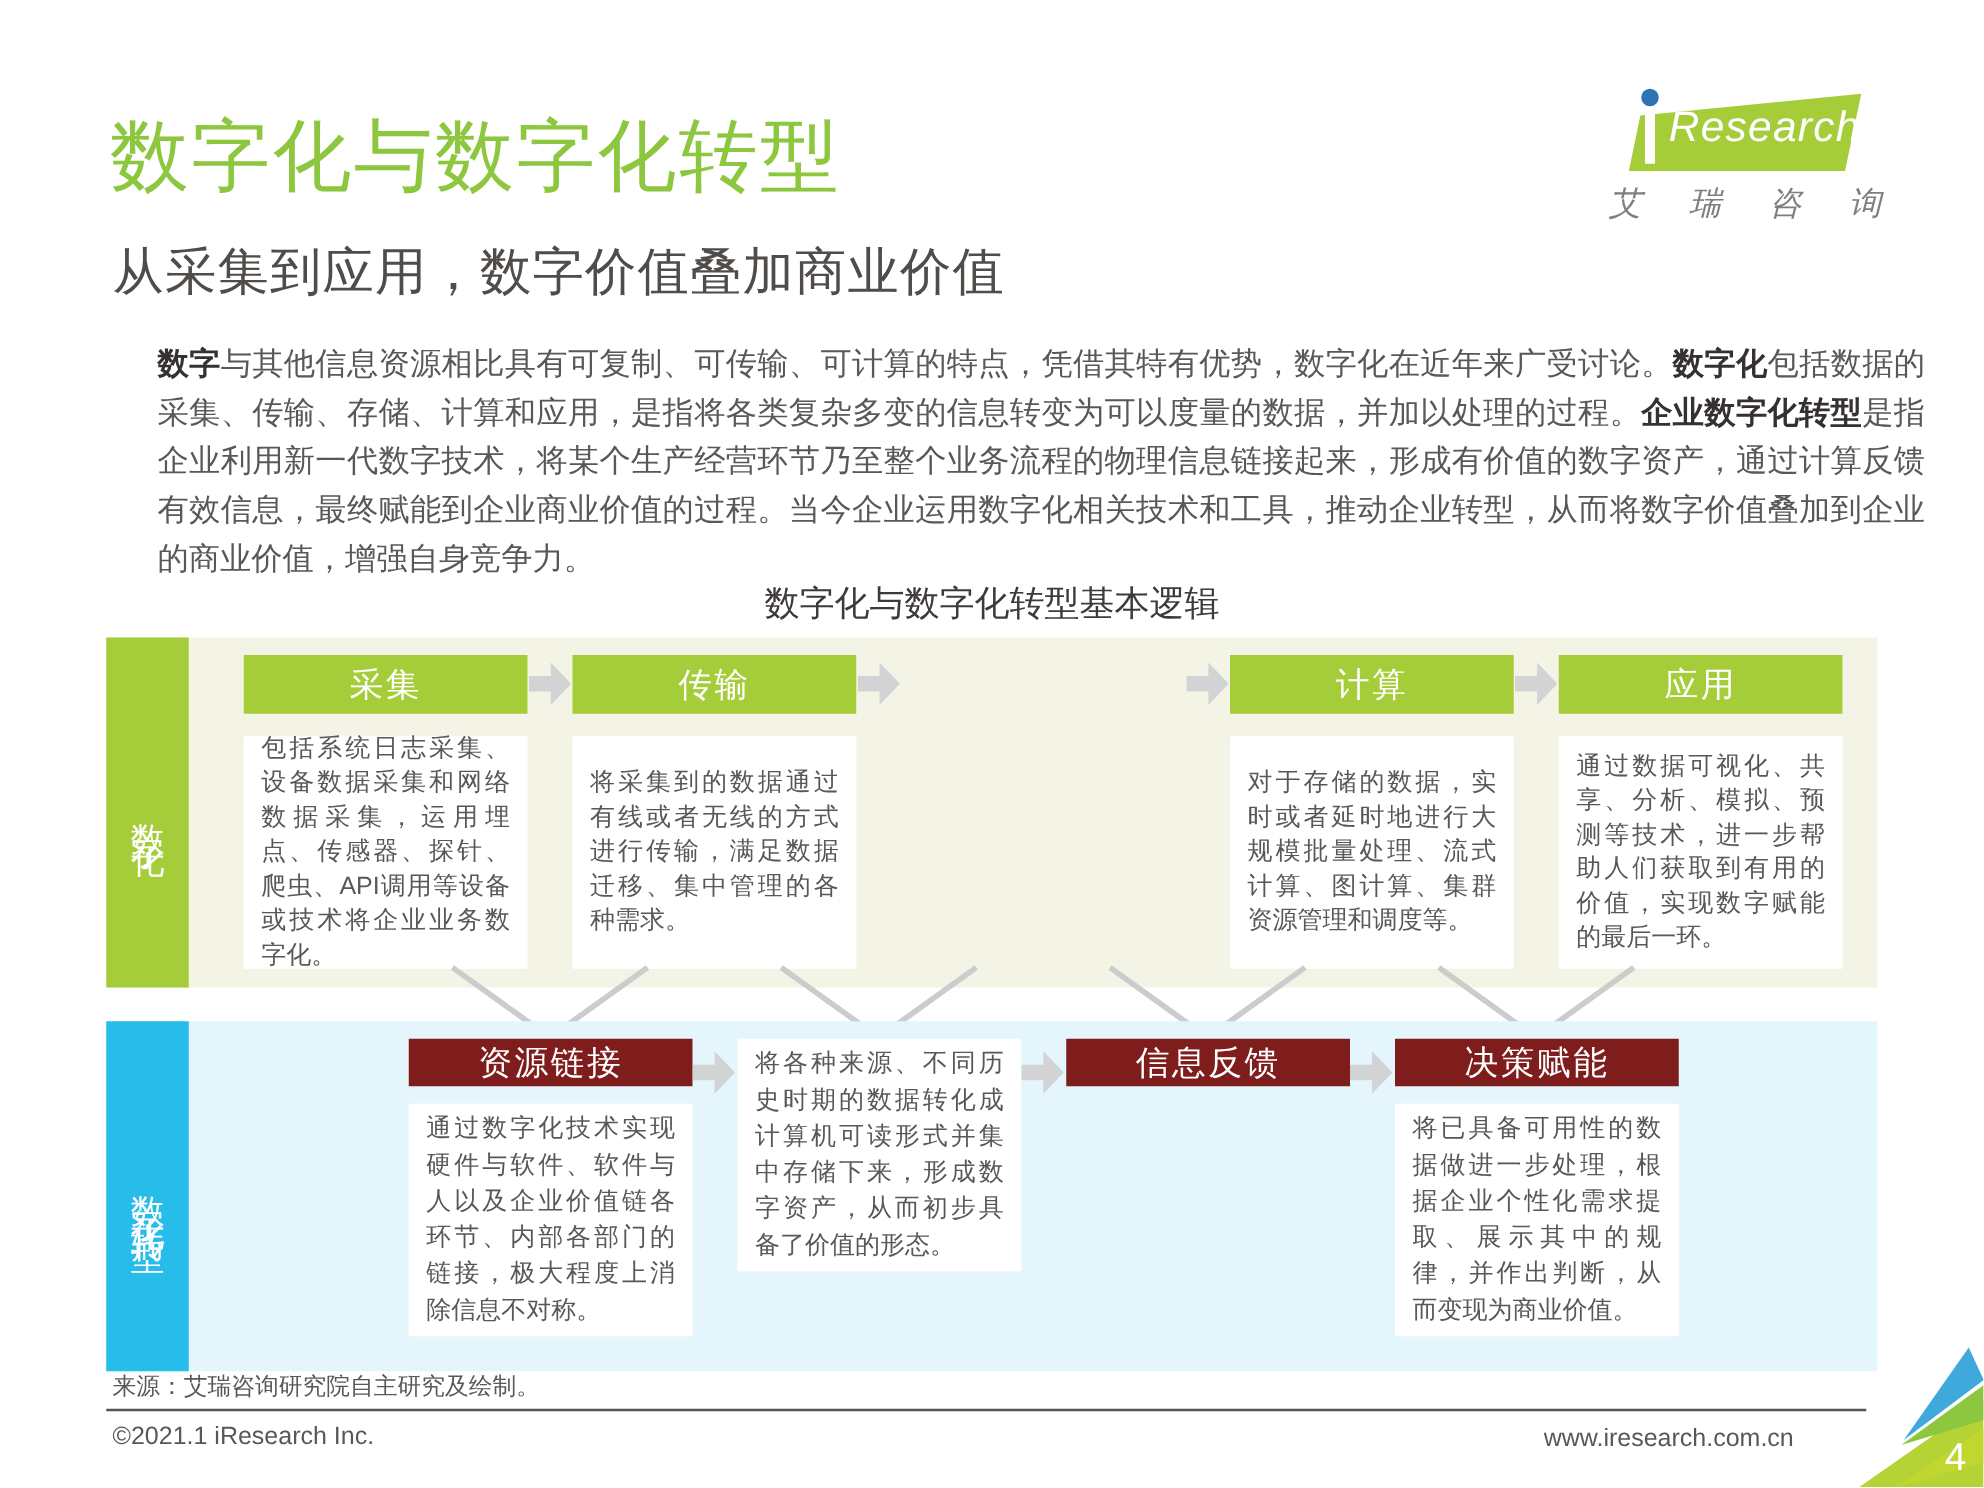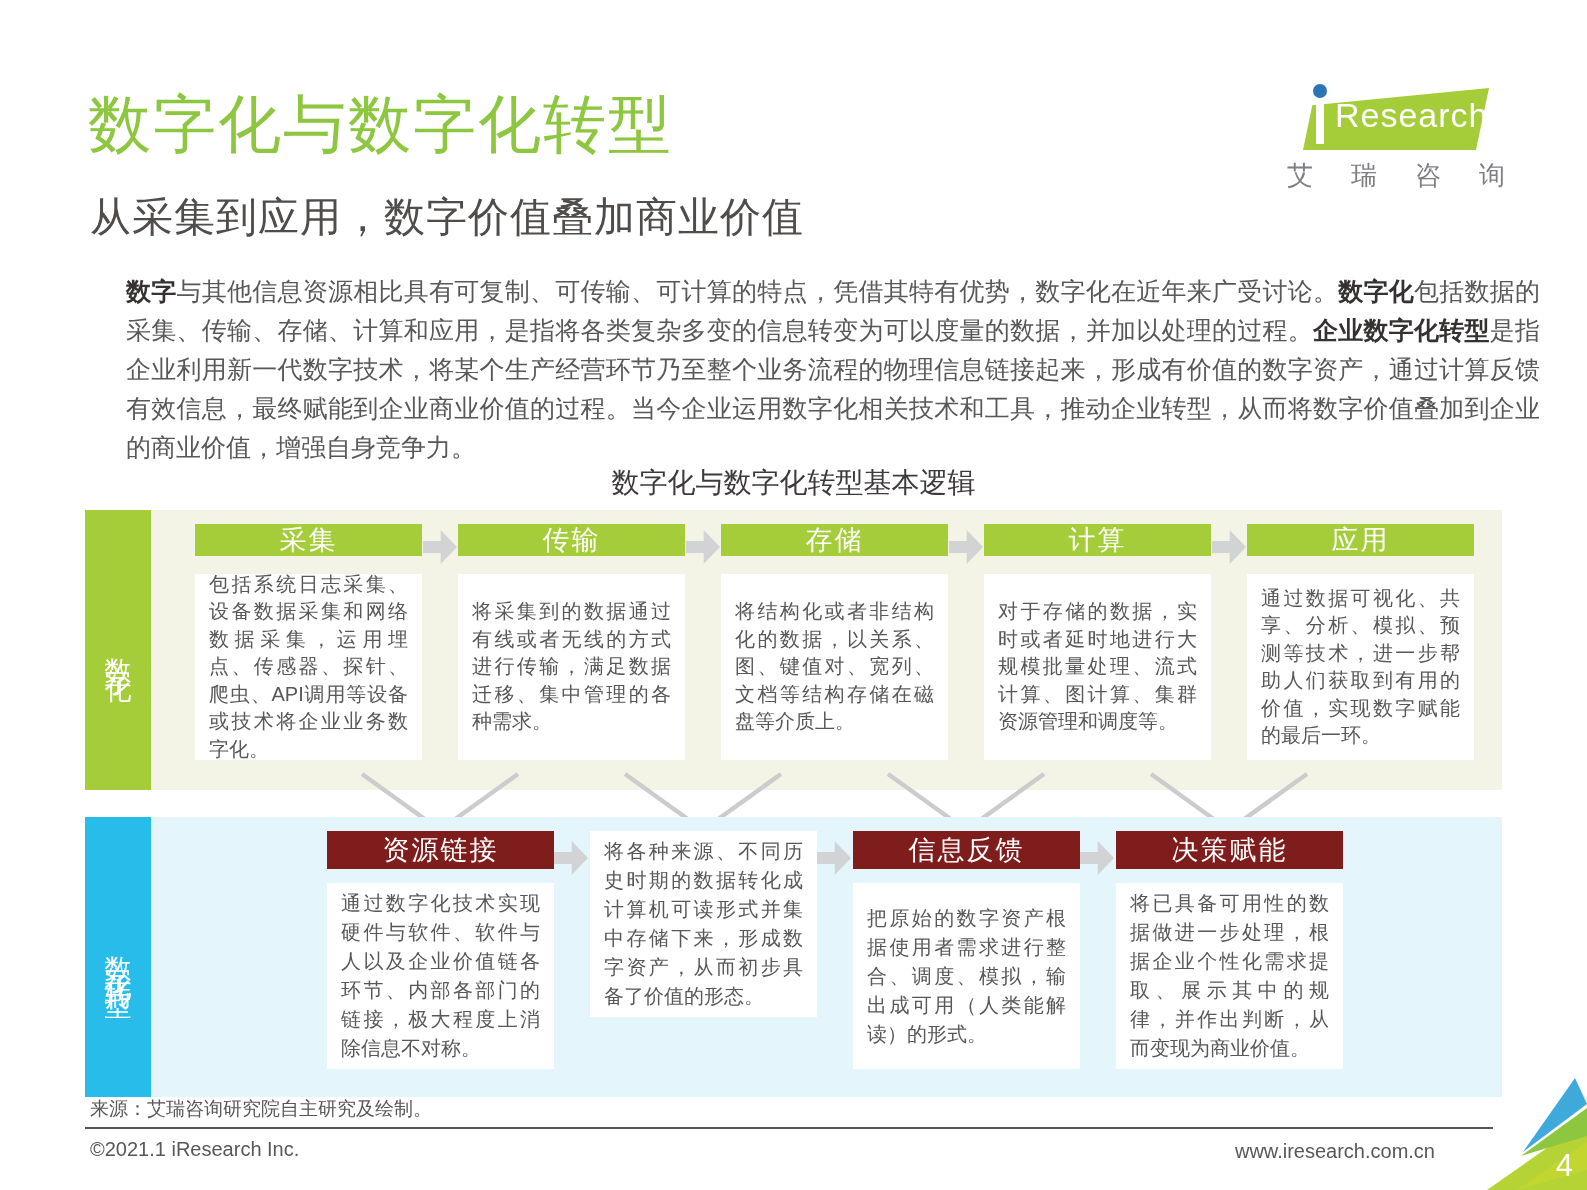--- a/index.html
+++ b/index.html
@@ -4,41 +4,41 @@
 <style>
   html,body{margin:0;padding:0;background:#ffffff;}
   #page{
     position:relative;width:1587px;height:1190px;background:#ffffff;overflow:hidden;
     font-family:"Liberation Sans","DejaVu Sans",sans-serif;
   }
   
   .page-title{position:absolute;left:88px;top:82px;font-size:63px;color:#8dc63f;letter-spacing:2px;font-weight:500;}
   .page-subtitle{position:absolute;left:90px;top:190px;font-size:41px;color:#4f4c4a;letter-spacing:1px;}
   
-  .logo{position:absolute;left:1283px;top:82px;width:212px;height:100px;}
+  .logo{position:absolute;left:1283px;top:69px;width:212px;height:100px;font-style:italic;}
   .logo-shape{position:absolute;left:20px;top:6px;width:186px;height:62px;background:#a5cd39;
     clip-path:polygon(5% 28%,100% 0%,93% 100%,0% 100%);}
   .logo-text{position:absolute;left:52px;top:14px;color:#ffffff;font-size:34px;font-weight:500;letter-spacing:1px;}
   .logo-dot{position:absolute;left:30px;top:2px;width:14px;height:14px;border-radius:50%;background:#2e74b5;}
   .logo-stem{position:absolute;left:33px;top:22px;width:8px;height:40px;background:#ffffff;}
   .logo-cn{position:absolute;left:4px;top:76px;width:208px;font-size:26px;color:#7d7f83;letter-spacing:38px;white-space:nowrap;}
   
   .intro{position:absolute;left:90px;top:272px;width:1414px;font-size:25px;line-height:39px;color:#595757;text-align:justify;margin-left:36px;}
   .intro b{color:#353130;font-weight:700;}
   
   .diagram-title{position:absolute;left:85px;top:464px;width:1417px;text-align:center;font-size:28px;font-weight:400;color:#3e3a39;}
   .row{position:absolute;left:85px;width:1417px;height:280px;}
   .row-green{top:510px;background:#f4f4e6;}
   .row-blue{top:817px;background:#e4f6fc;}
   .sidebar{position:absolute;left:0;top:0;width:66px;height:280px;display:flex;align-items:center;justify-content:center;
     color:#ffffff;font-size:27px;writing-mode:vertical-rl;text-orientation:upright;letter-spacing:9px;}
   .sidebar-green{background:#a5cd39;}
   .sidebar-blue{background:#27bcea;}
   .col{position:absolute;top:0;width:227px;height:280px;}
-  .hdr{margin-top:14px;height:32px;display:flex;align-items:center;justify-content:center;
+  .hdr{margin-top:14px;height:47px;display:flex;align-items:center;justify-content:center;
     color:#ffffff;font-size:27px;letter-spacing:2px;}
   .hdr-green{background:#a5cd39;}
   .hdr-blue{background:#7f1d1d;height:38px;}
   .desc{margin-top:18px;height:186px;background:#ffffff;display:flex;align-items:center;
     padding:0 14px;font-size:20px;line-height:27.5px;color:#595757;text-align:justify;}
   .row-blue .desc{margin-top:14px;line-height:29px;}
   .arrow{position:absolute;width:34px;height:34px;background:#d2d3d4;
     clip-path:polygon(0 32%,52% 32%,52% 0,100% 50%,52% 100%,52% 68%,0 68%);}
   .row-green .arrow{top:20px;}
   .row-blue .arrow{top:24px;}
@@ -75,24 +75,20 @@
     <div class="sidebar sidebar-green">数字化</div>
 
     <div class="col" style="left:110px">
       <div class="hdr hdr-green">采集</div>
       <div class="desc">包括系统日志采集、设备数据采集和网络数据采集，运用埋点、传感器、探针、爬虫、API调用等设备或技术将企业业务数字化。</div>
     </div>
     <div class="col" style="left:373px">
       <div class="hdr hdr-green">传输</div>
       <div class="desc">将采集到的数据通过有线或者无线的方式进行传输，满足数据迁移、集中管理的各种需求。</div>
     </div>
-    <div class="col" style="left:636px">
-      <div class="hdr hdr-green">存储</div>
-      <div class="desc">将结构化或者非结构化的数据，以关系、图、键值对、宽列、文档等结构存储在磁盘等介质上。</div>
-    </div>
     <div class="col" style="left:899px">
       <div class="hdr hdr-green">计算</div>
       <div class="desc">对于存储的数据，实时或者延时地进行大规模批量处理、流式计算、图计算、集群资源管理和调度等。</div>
     </div>
     <div class="col" style="left:1162px">
       <div class="hdr hdr-green">应用</div>
       <div class="desc">通过数据可视化、共享、分析、模拟、预测等技术，进一步帮助人们获取到有用的价值，实现数字赋能的最后一环。</div>
     </div>
 
     <div class="arrow" style="left:338px"></div>
@@ -115,21 +111,20 @@
 
     <div class="col" style="left:242px">
       <div class="hdr hdr-blue">资源链接</div>
       <div class="desc">通过数字化技术实现硬件与软件、软件与人以及企业价值链各环节、内部各部门的链接，极大程度上消除信息不对称。</div>
     </div>
     <div class="col" style="left:505px">
       <div class="desc">将各种来源、不同历史时期的数据转化成计算机可读形式并集中存储下来，形成数字资产，从而初步具备了价值的形态。</div>
     </div>
     <div class="col" style="left:768px">
       <div class="hdr hdr-blue">信息反馈</div>
-      <div class="desc">把原始的数字资产根据使用者需求进行整合、调度、模拟，输出成可用（人类能解读）的形式。</div>
     </div>
     <div class="col" style="left:1031px">
       <div class="hdr hdr-blue">决策赋能</div>
       <div class="desc">将已具备可用性的数据做进一步处理，根据企业个性化需求提取、展示其中的规律，并作出判断，从而变现为商业价值。</div>
     </div>
 
     <div class="arrow" style="left:469px"></div>
     <div class="arrow" style="left:732px"></div>
     <div class="arrow" style="left:995px"></div>
   </div>

